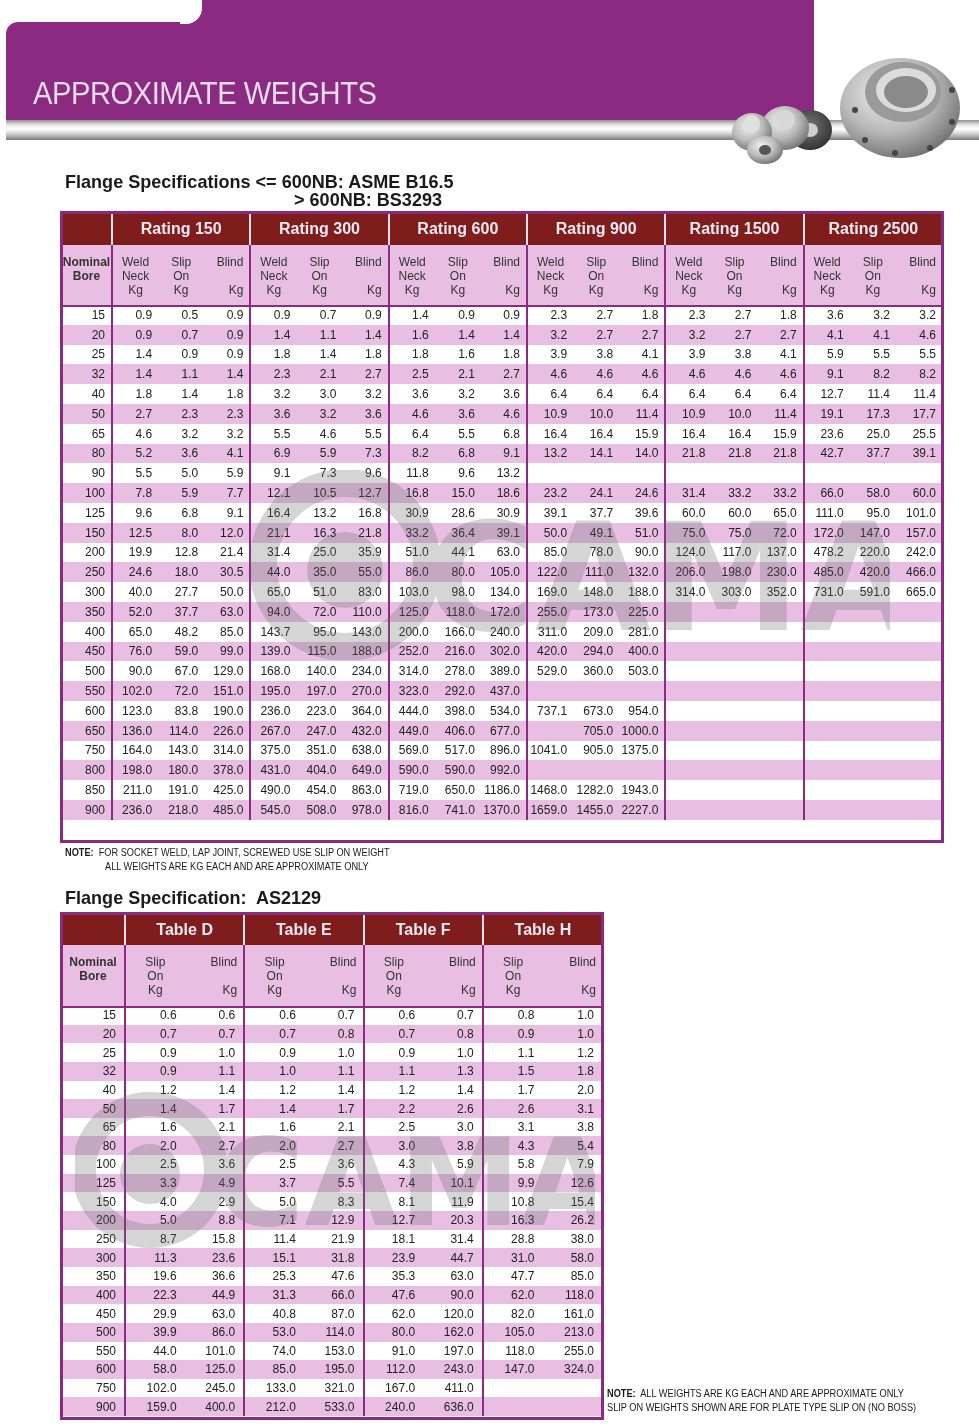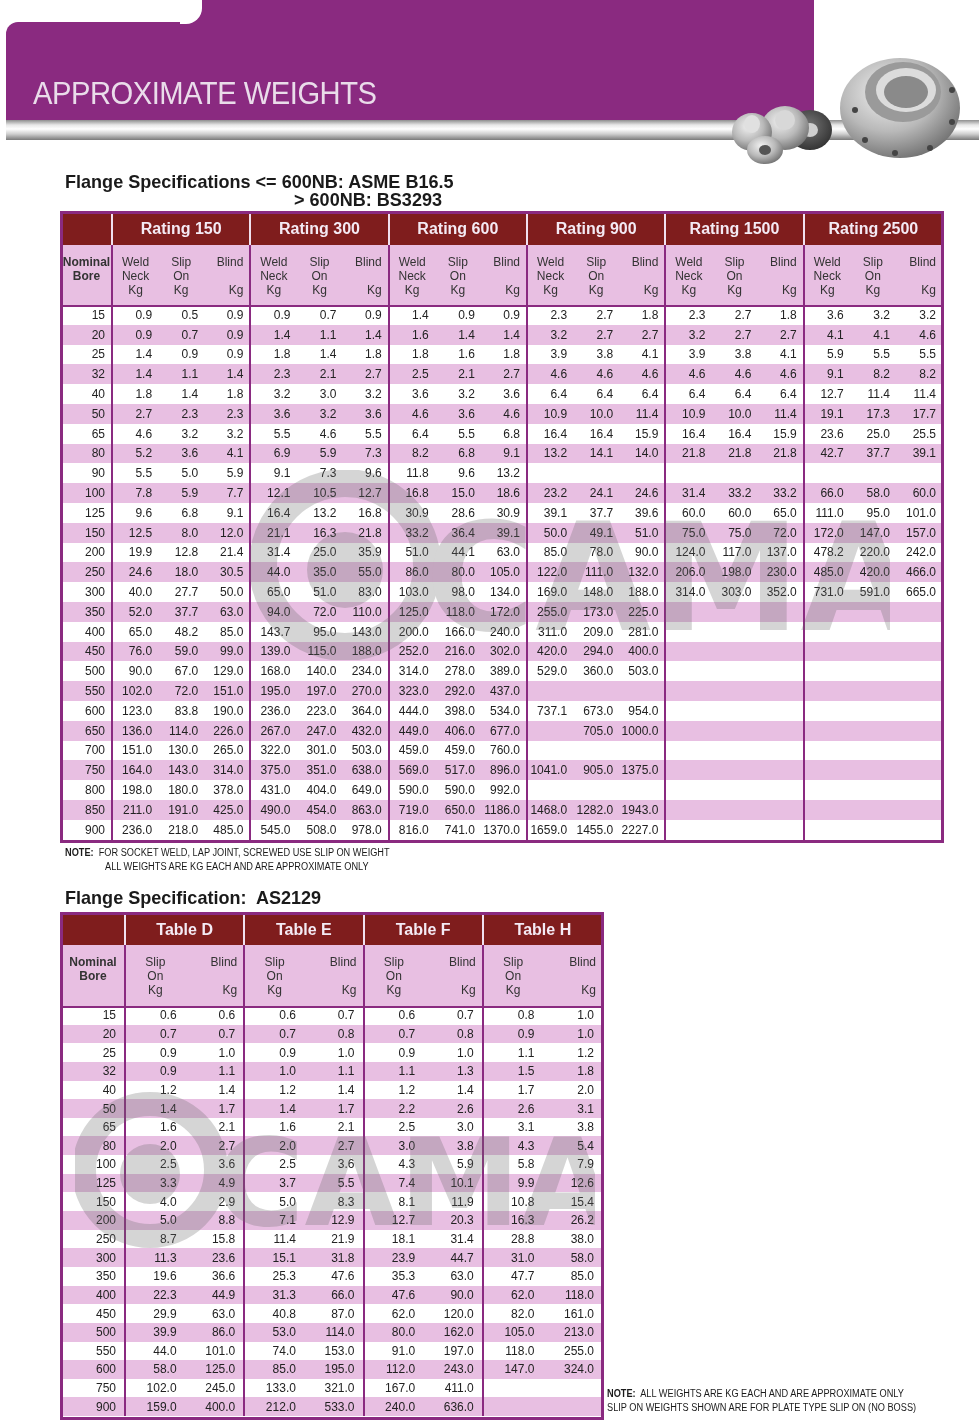--- a/index.html
+++ b/index.html
@@ -683,41 +683,20 @@
         <td>705.0</td>
         <td>1000.0</td>
         <td class="gstart"></td>
         <td></td>
         <td></td>
         <td class="gstart"></td>
         <td></td>
         <td></td>
       </tr>
       <tr class="drow">
-        <td>700</td>
-        <td class="gstart">151.0</td>
-        <td>130.0</td>
-        <td>265.0</td>
-        <td class="gstart">322.0</td>
-        <td>301.0</td>
-        <td>503.0</td>
-        <td class="gstart">459.0</td>
-        <td>459.0</td>
-        <td>760.0</td>
-        <td class="gstart"></td>
-        <td></td>
-        <td></td>
-        <td class="gstart"></td>
-        <td></td>
-        <td></td>
-        <td class="gstart"></td>
-        <td></td>
-        <td></td>
-      </tr>
-      <tr class="drow">
         <td>750</td>
         <td class="gstart">164.0</td>
         <td>143.0</td>
         <td>314.0</td>
         <td class="gstart">375.0</td>
         <td>351.0</td>
         <td>638.0</td>
         <td class="gstart">569.0</td>
         <td>517.0</td>
         <td>896.0</td>

